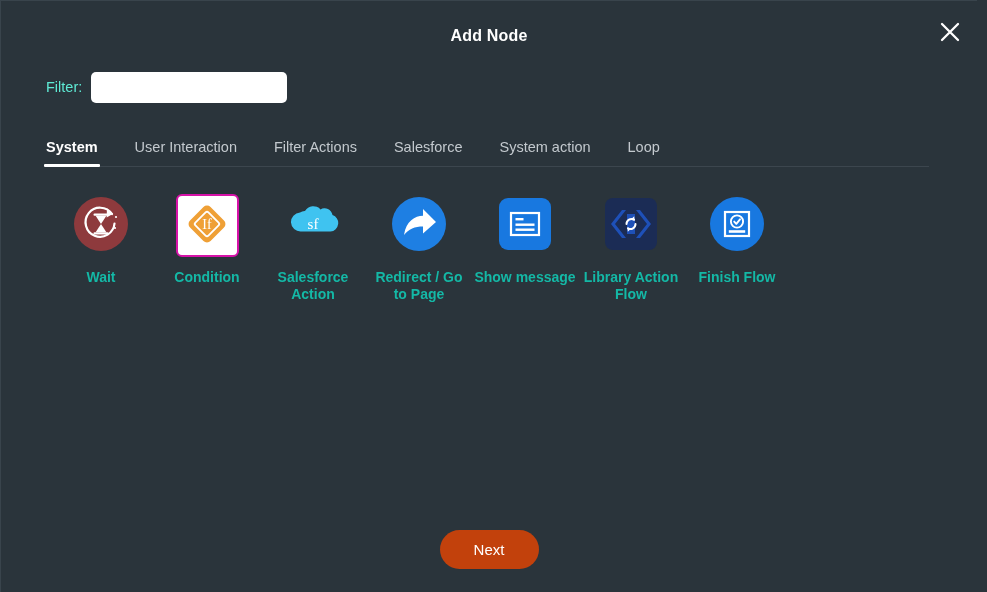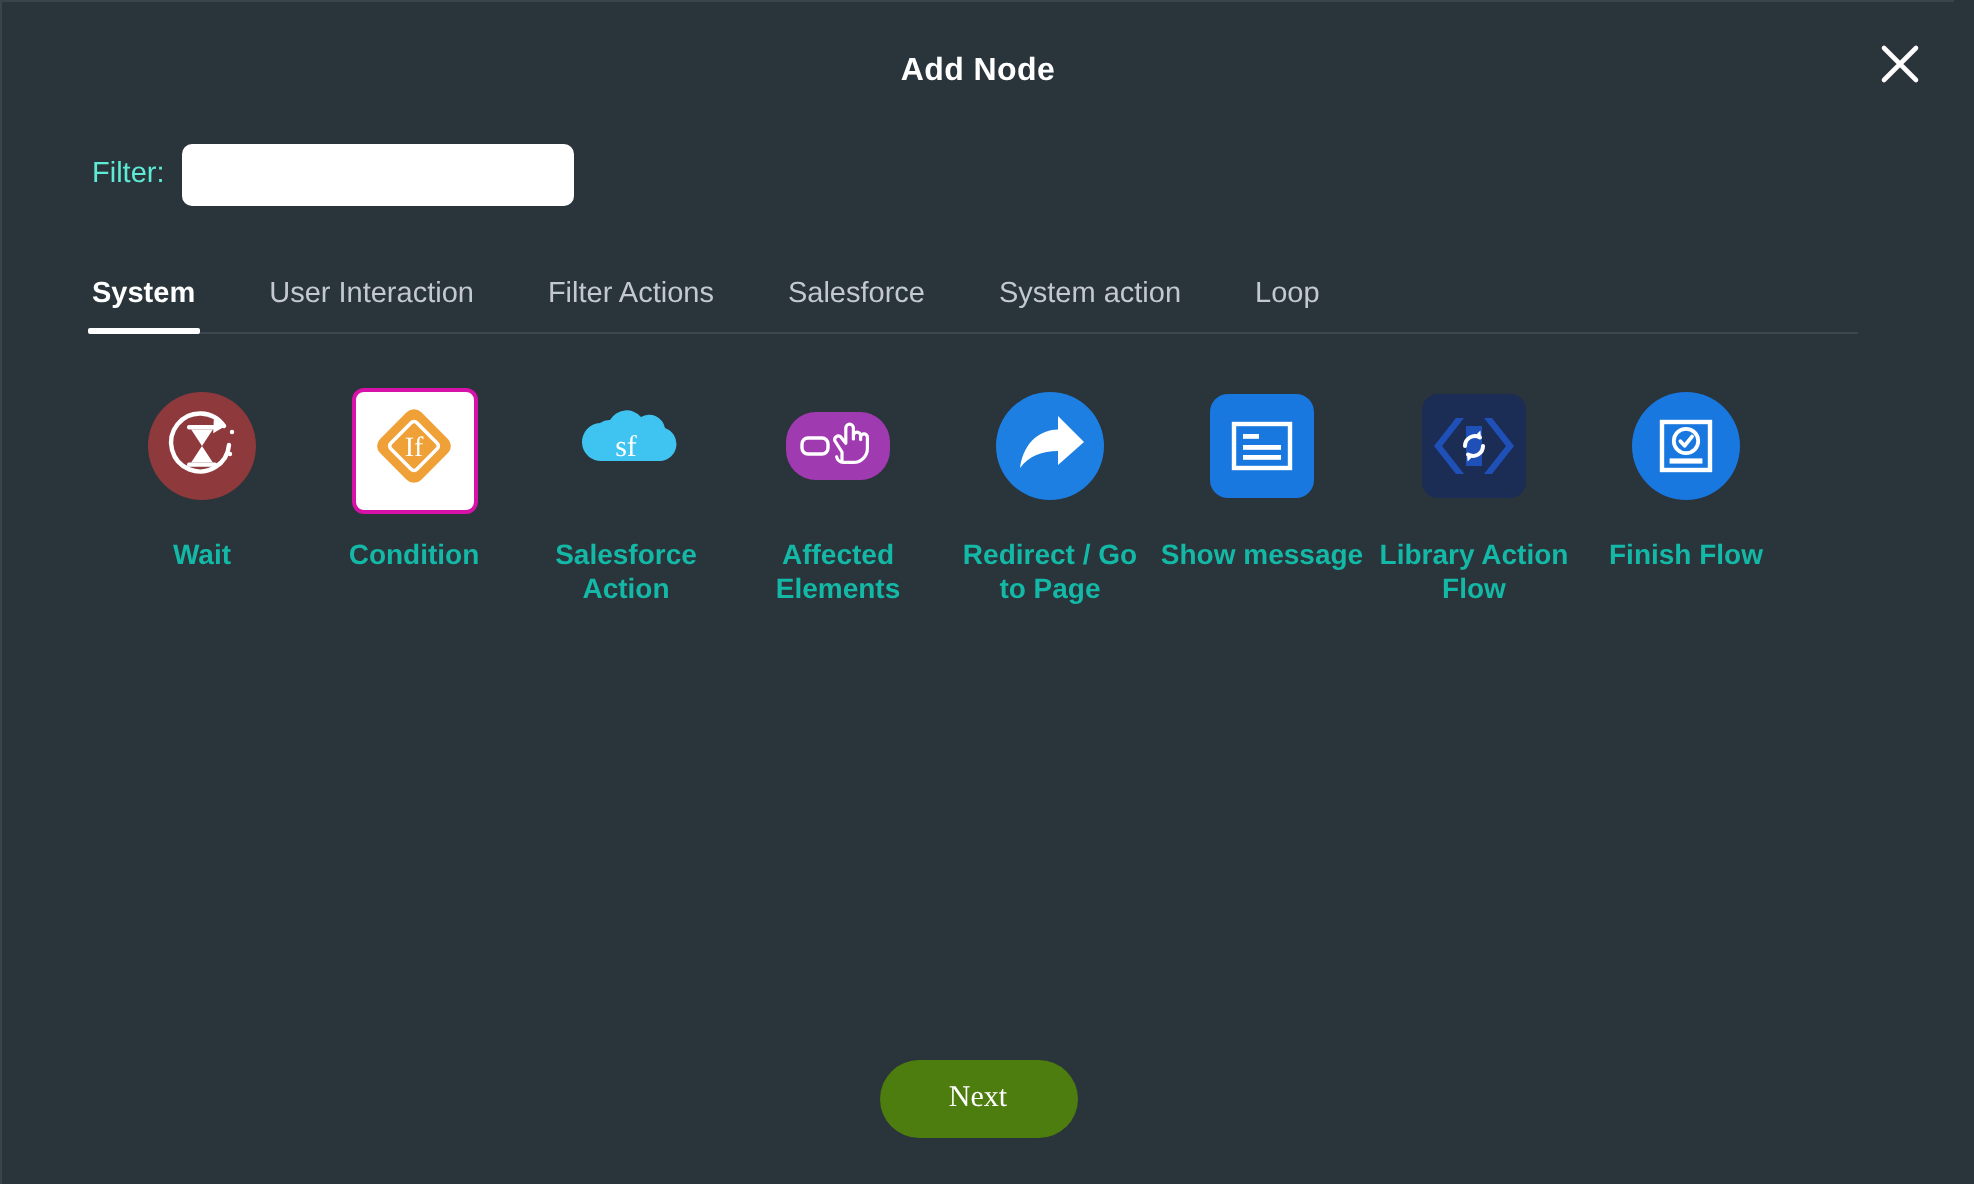--- a/index.html
+++ b/index.html
@@ -162,23 +162,23 @@
     bottom: 23px;
     display: flex;
     justify-content: center;
   }
 
   .next-button {
     width: 99px;
     height: 39px;
     border: none;
     border-radius: 20px;
-    background: #4d7c0f;
+    background: #c2410c;
     color: #ffffff;
-    font-family: Liberation Serif, serif;
+    font-family: Liberation Sans, sans-serif;
     font-size: 15px;
     cursor: pointer;
   }
 </style>
 </head>
 <body>
 
 <div class="dialog">
 
   <div class="dialog-header">
@@ -244,34 +244,20 @@
           <svg width="56" height="46" viewBox="0 0 56 46">
             <path d="M20 10 a9.5 9.5 0 0 1 15.5 -1.5 a8 8 0 0 1 12 5.5 a8.5 8.5 0 0 1 -2 16.5
                      H16 a9.5 9.5 0 0 1 -1 -19 a8 8 0 0 1 5 -1.5 Z" fill="#3fc3f0"></path>
             <text x="28" y="28" text-anchor="middle" font-family="Liberation Serif, serif" font-size="15" fill="#ffffff">sf</text>
           </svg>
         </span>
       </div>
       <div class="node-label">Salesforce Action</div>
     </div>
 
-    <div class="node-item">
-      <div class="node-icon-wrap">
-        <span>
-          <svg width="54" height="46" viewBox="0 0 54 46">
-            <rect x="1" y="6" width="52" height="34" rx="15" fill="#a03ab0"></rect>
-            <rect x="9" y="19" width="13" height="8" rx="3" fill="none" stroke="#fff" stroke-width="1.7"></rect>
-            <path d="M29 30 v-4 l-3.5 -5.5 a1.8 1.8 0 0 1 2.8 -2.1 l2.6 3.2 v-7.6
-                     a1.9 1.9 0 0 1 3.8 0 v5.5 m0 -1.6 a1.8 1.8 0 0 1 3.6 0 v1.9
-                     m0 -1.2 a1.7 1.7 0 0 1 3.4 0 v5.6 a7 7 0 0 1 -7 7 h-5 a3.4 3.4 0 0 1 -3.4 -2.8" fill="none" stroke="#fff" stroke-width="1.6" stroke-linejoin="round" stroke-linecap="round"></path>
-          </svg>
-        </span>
-      </div>
-      <div class="node-label">Affected Elements</div>
-    </div>
 
     <div class="node-item">
       <div class="node-icon-wrap">
         <span>
           <svg width="54" height="54" viewBox="0 0 54 54">
             <circle cx="27" cy="27" r="27" fill="#1e7fe3"></circle>
             <path d="M12 38 C14 24 23 19 31 18.8 V12 L44 25 L31 36.5 V29.5
                      C23 29.5 16.5 32 12 38 Z" fill="#ffffff"></path>
           </svg>
         </span>

